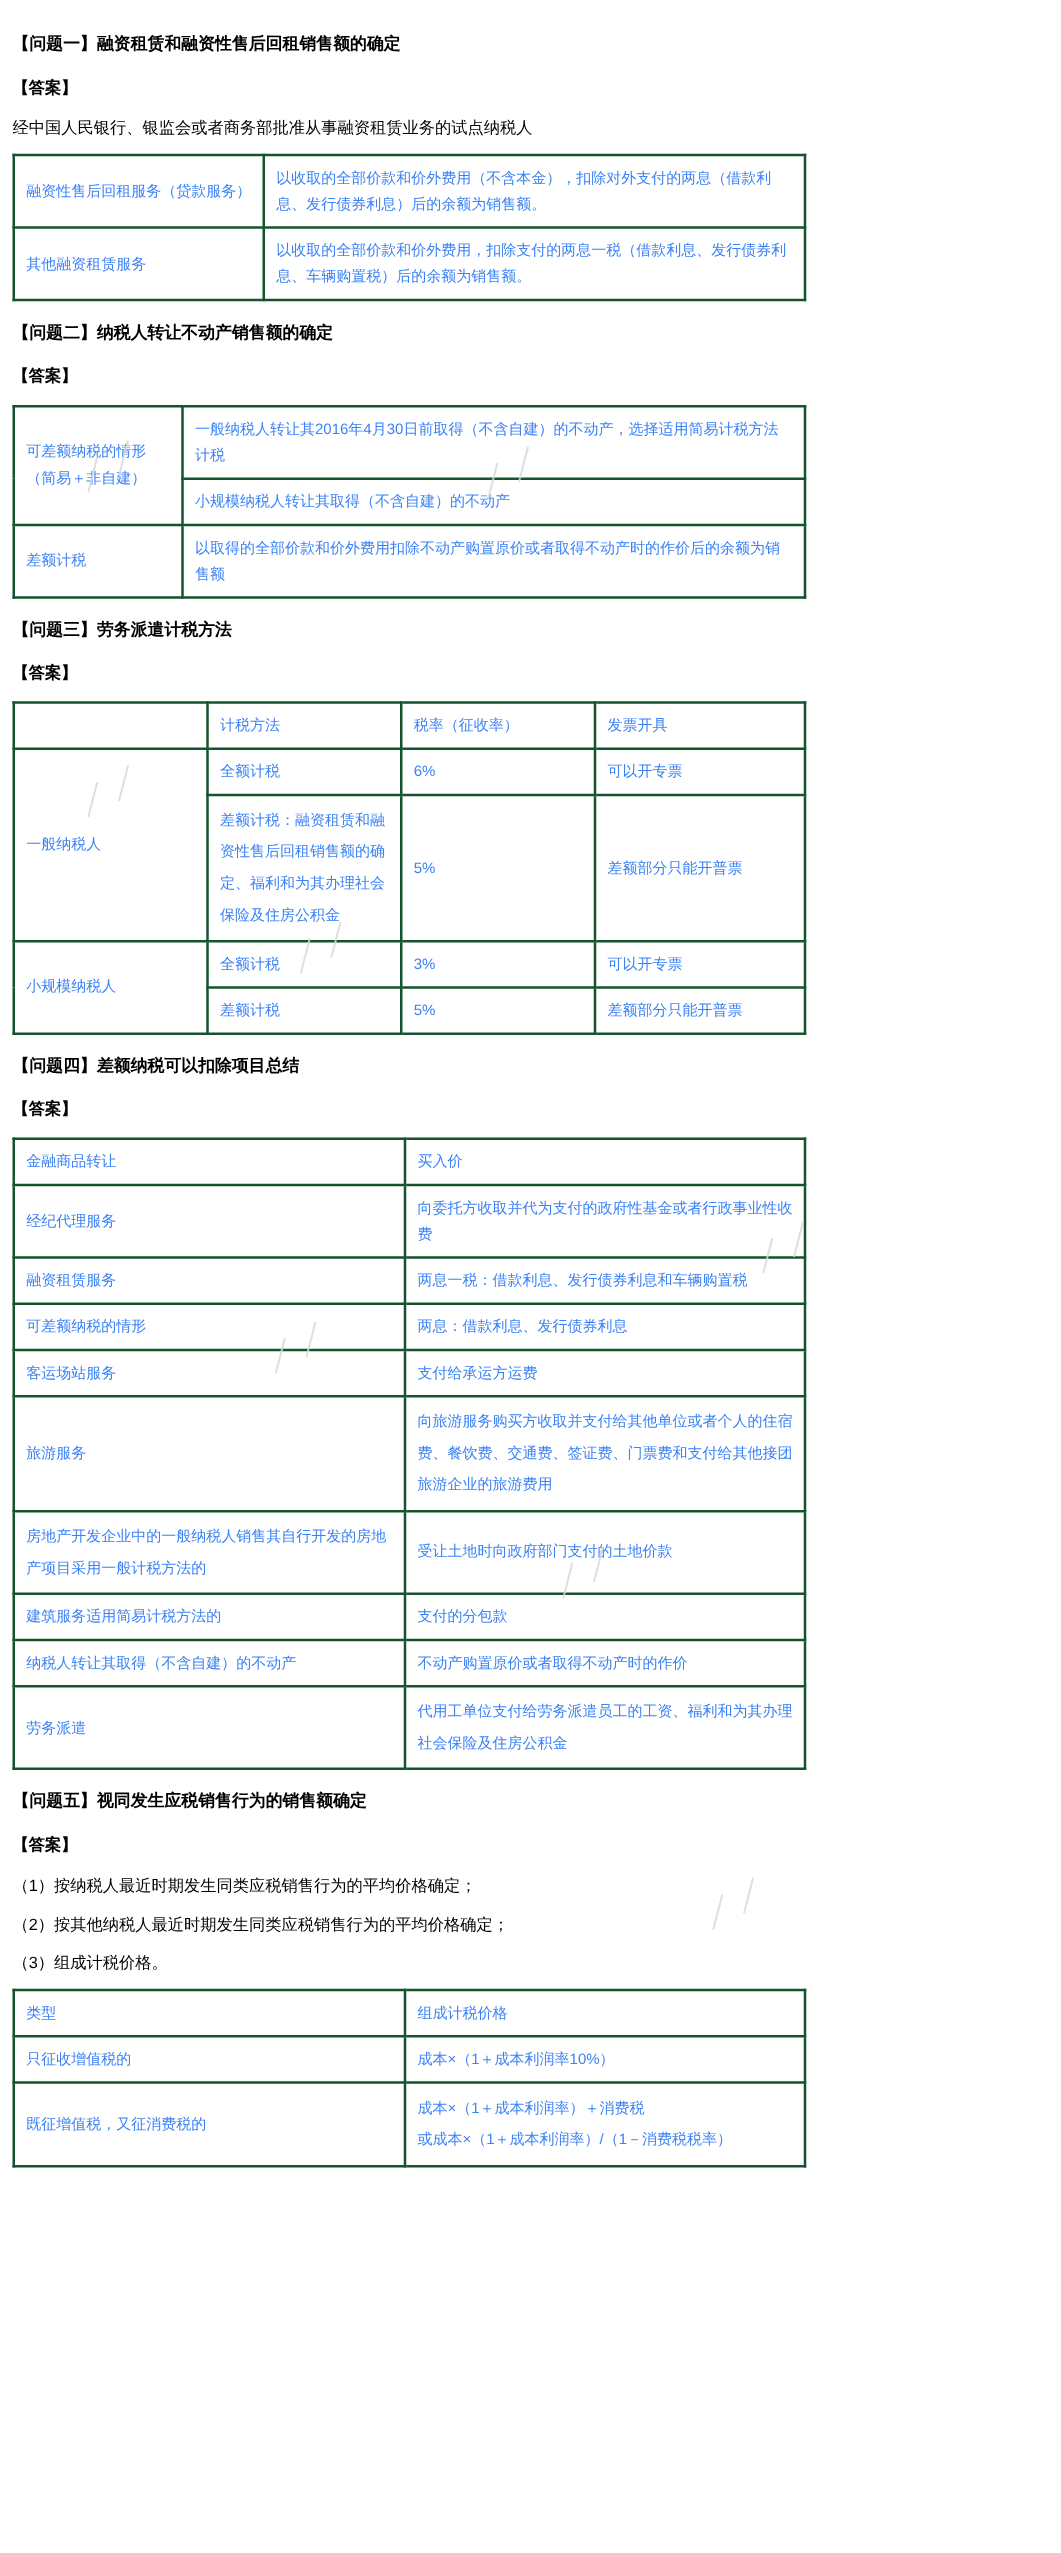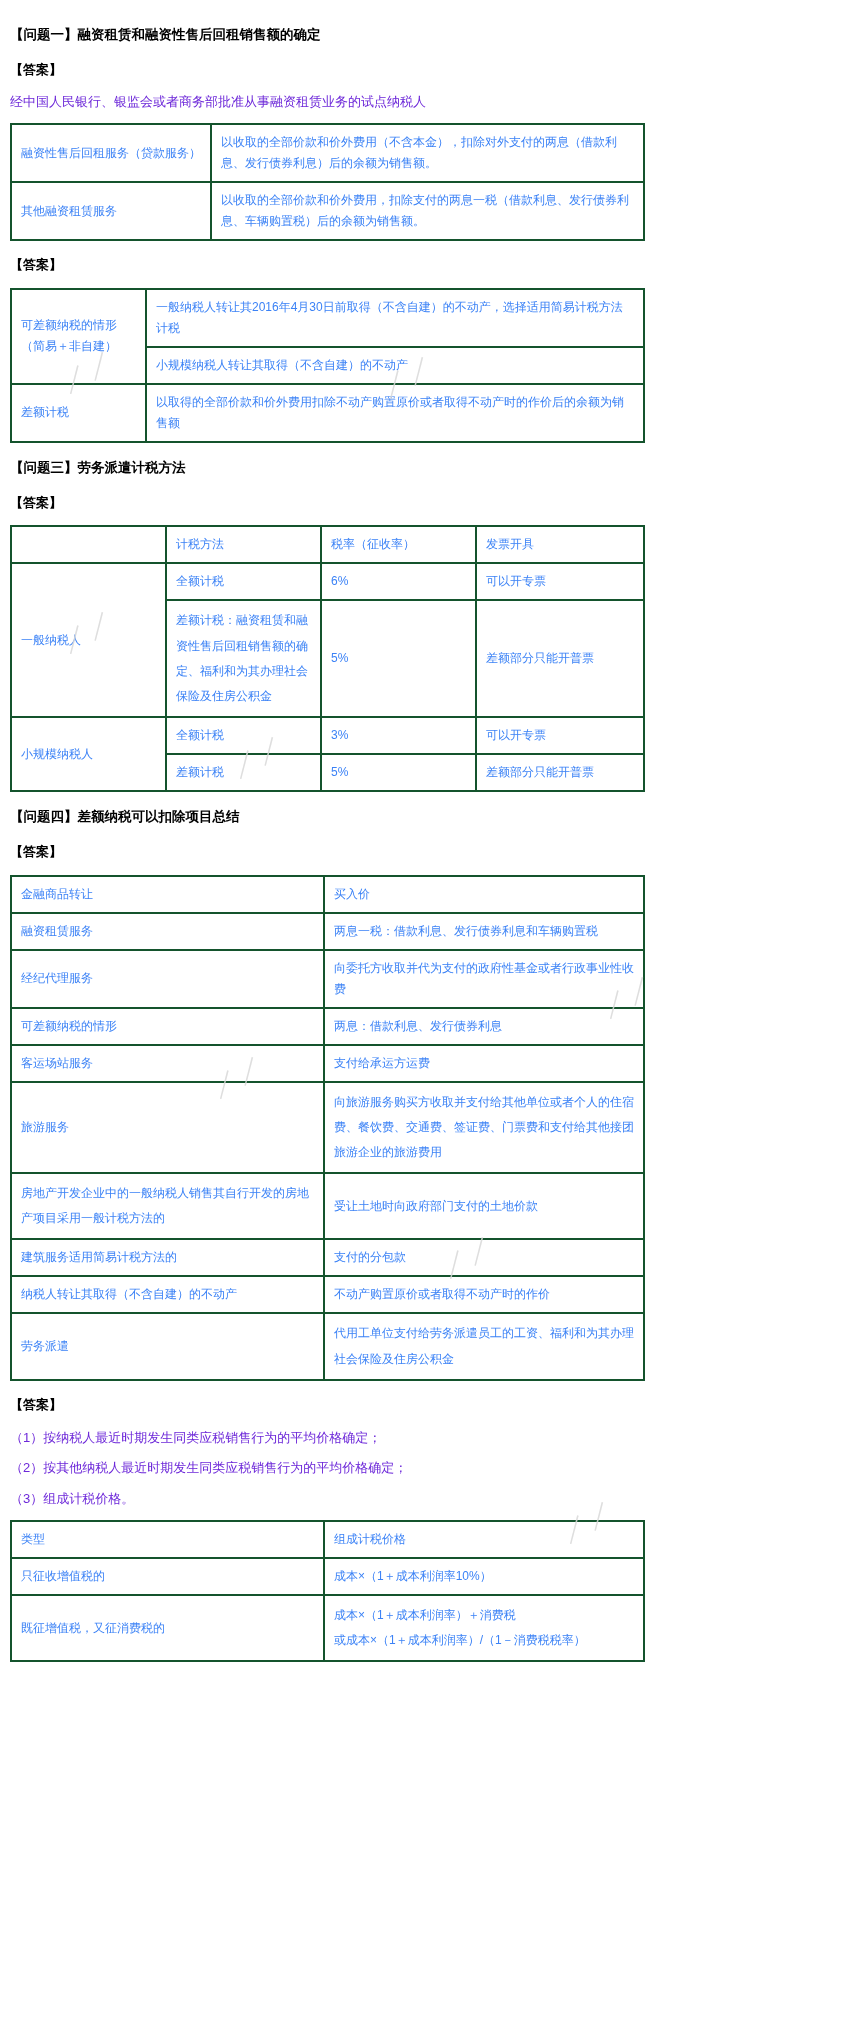--- a/index.html
+++ b/index.html
@@ -28,21 +28,21 @@
   .q-title:first-child { margin-top: 6px; }
   .a-label {
     font-weight: bold;
     font-size: 13px;
     margin: 14px 0 12px 2px;
     color: #000;
   }
   .para {
     margin: 10px 0 10px 2px;
     font-size: 13px;
-    color: #6d28d9;
+    color: #000000;
   }
   table.doc {
     border-collapse: collapse;
     width: 633px;
     margin: 6px 0 8px 2px;
     table-layout: fixed;
     background: transparent;
   }
   table.doc td {
     border: 2px solid #14532d;
@@ -96,20 +96,21 @@
         <td class="mid">融资性售后回租服务（贷款服务）</td>
         <td class="mid">以收取的全部价款和价外费用（不含本金），扣除对外支付的两息（借款利息、发行债券利息）后的余额为销售额。</td>
       </tr>
       <tr>
         <td class="mid">其他融资租赁服务</td>
         <td class="mid">以收取的全部价款和价外费用，扣除支付的两息一税（借款利息、发行债券利息、车辆购置税）后的余额为销售额。</td>
       </tr>
     </tbody>
   </table>
 
+  <div class="q-title">【问题二】纳税人转让不动产销售额的确定</div>
   <div class="a-label">【答案】</div>
   <table class="doc">
     <colgroup>
         <col style="width:135px">
         <col style="width:498px">
       </colgroup>
     <tbody>
       <tr>
         <td class="mid" rowspan="2">可差额纳税的情形（简易＋非自建）</td>
         <td class="mid">一般纳税人转让其2016年4月30日前取得（不含自建）的不动产，选择适用简易计税方法计税</td>
@@ -171,28 +172,28 @@
     <colgroup>
         <col style="width:313px">
         <col style="width:320px">
       </colgroup>
     <tbody>
       <tr>
         <td class="mid">金融商品转让</td>
         <td class="mid">买入价</td>
       </tr>
       <tr>
+        <td class="mid">经纪代理服务</td>
+        <td class="mid">向委托方收取并代为支付的政府性基金或者行政事业性收费</td>
+      </tr>
+      <tr>
         <td class="mid">融资租赁服务</td>
         <td class="mid">两息一税：借款利息、发行债券利息和车辆购置税</td>
       </tr>
       <tr>
-        <td class="mid">经纪代理服务</td>
-        <td class="mid">向委托方收取并代为支付的政府性基金或者行政事业性收费</td>
-      </tr>
-      <tr>
         <td class="mid">可差额纳税的情形</td>
         <td class="mid">两息：借款利息、发行债券利息</td>
       </tr>
       <tr>
         <td class="mid">客运场站服务</td>
         <td class="mid">支付给承运方运费</td>
       </tr>
       <tr>
         <td class="mid">旅游服务</td>
         <td class="mid" style="line-height:2.1">向旅游服务购买方收取并支付给其他单位或者个人的住宿费、餐饮费、交通费、签证费、门票费和支付给其他接团旅游企业的旅游费用</td>
@@ -209,20 +210,21 @@
         <td class="mid">纳税人转让其取得（不含自建）的不动产</td>
         <td class="mid">不动产购置原价或者取得不动产时的作价</td>
       </tr>
       <tr>
         <td class="mid">劳务派遣</td>
         <td class="mid" style="line-height:2.1">代用工单位支付给劳务派遣员工的工资、福利和为其办理社会保险及住房公积金</td>
       </tr>
     </tbody>
   </table>
 
+  <div class="q-title">【问题五】视同发生应税销售行为的销售额确定</div>
   <div class="a-label">【答案】</div>
   <div class="para">（1）按纳税人最近时期发生同类应税销售行为的平均价格确定；</div>
   <div class="para">（2）按其他纳税人最近时期发生同类应税销售行为的平均价格确定；</div>
   <div class="para">（3）组成计税价格。</div>
   <table class="doc">
     <colgroup>
         <col style="width:313px">
         <col style="width:320px">
       </colgroup>
     <tbody>

